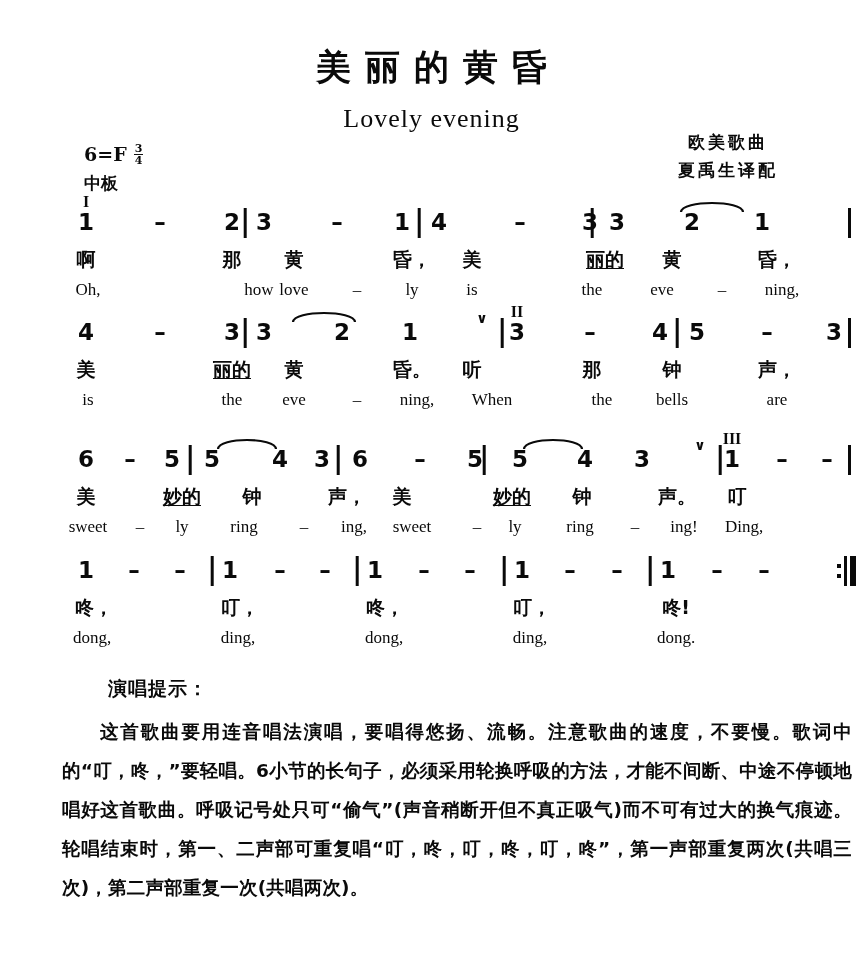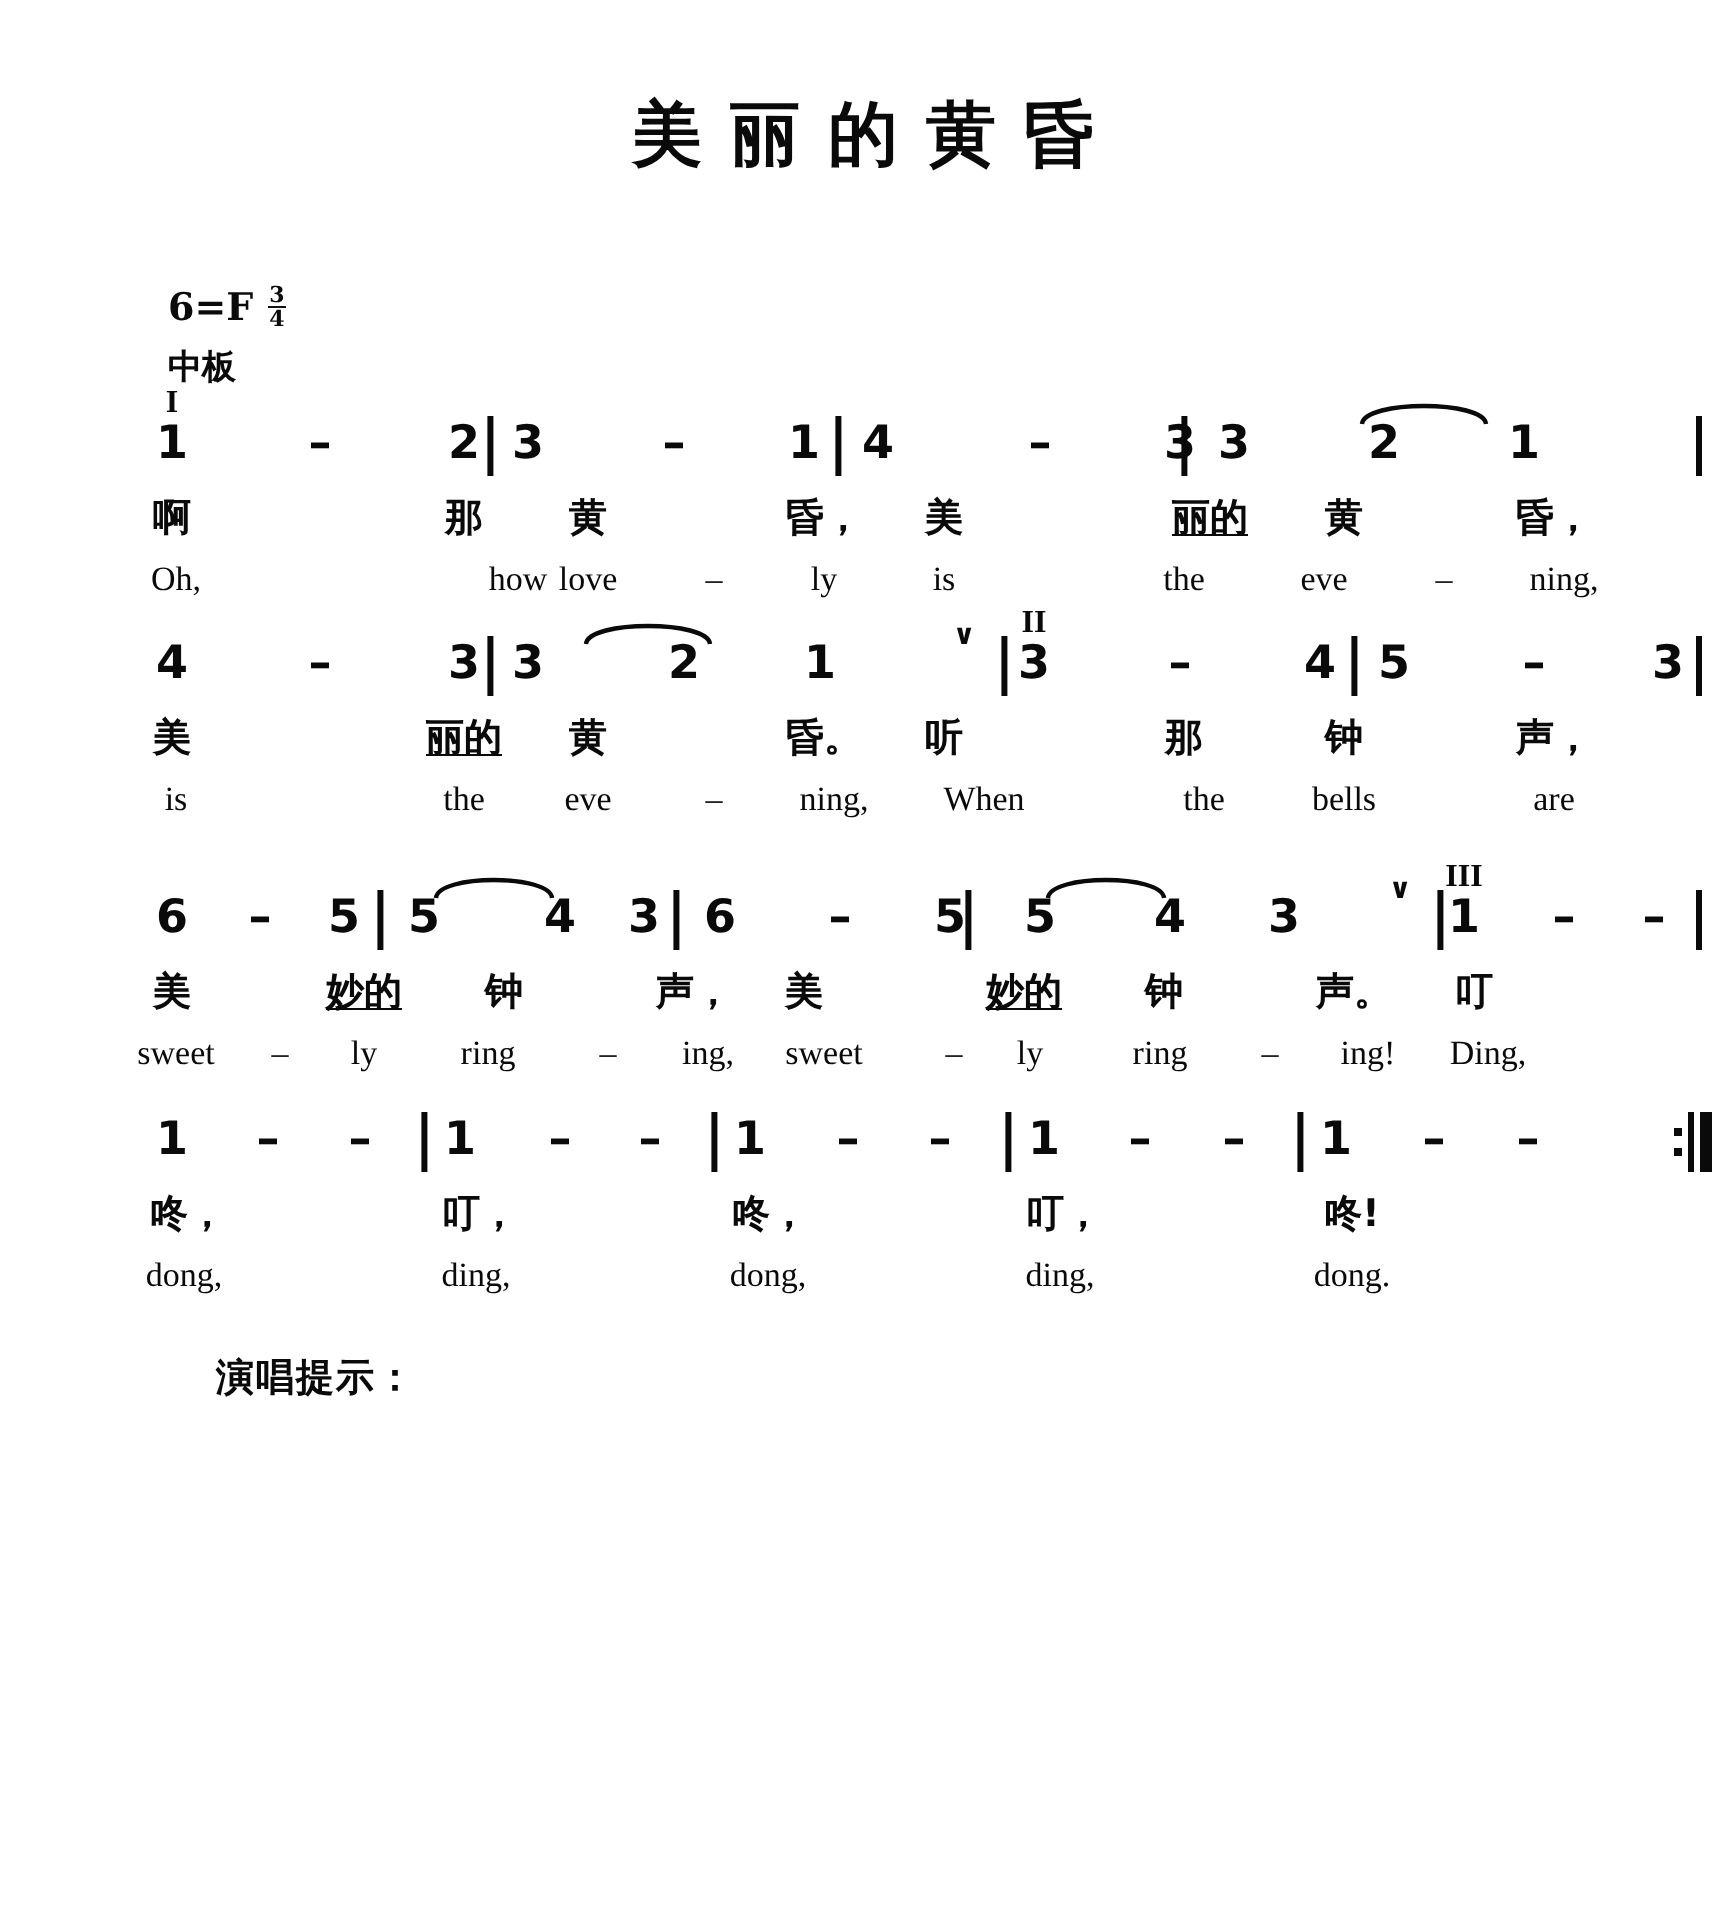--- a/index.html
+++ b/index.html
@@ -245,26 +245,31 @@
     text-indent: 38px;
     letter-spacing: 0.2px;
   }
 </style>
 </head>
 <body>
 
 <div class="page">
 
   <div class="title-cn">美丽的黄昏</div>
+  <div class="title-en">Lovely  evening</div>
 
   <div class="keybox">
     <span>6=F</span><span class="meter"><span class="num">3</span><span class="den">4</span></span>
   </div>
   <div class="tempo-cn">中板</div>
 
+  <div class="attrib">
+    <div>欧美歌曲</div>
+    <div>夏禹生译配</div>
+  </div>
 
   <div id="score-root">
       <div class="system" style="top: 200px;">
         <div class="notes-row">
           <div class="slur" style="left: 640px;">
             <svg width="66" height="16" viewBox="0 0 66 16">
               <path d="M2,15 C3,3 63,3 64,15" fill="none" stroke="#0a0a0a" stroke-width="2.2"></path>
             </svg>
           </div>
           <div class="barline" style="left: 173px;"></div>
@@ -463,14 +468,15 @@
           <span class="lyr" style="left: 20px;">dong,</span>
           <span class="lyr" style="left: 166px;">ding,</span>
           <span class="lyr" style="left: 312px;">dong,</span>
           <span class="lyr" style="left: 458px;">ding,</span>
           <span class="lyr" style="left: 604px;">dong.</span>
         </div>
       </div>
     </div>
 
   <div class="notes-heading">演唱提示：</div>
+  <div class="prose">这首歌曲要用连音唱法演唱，要唱得悠扬、流畅。注意歌曲的速度，不要慢。歌词中的“叮，咚，”要轻唱。6小节的长句子，必须采用轮换呼吸的方法，才能不间断、中途不停顿地唱好这首歌曲。呼吸记号处只可“偷气”(声音稍断开但不真正吸气)而不可有过大的换气痕迹。轮唱结束时，第一、二声部可重复唱“叮，咚，叮，咚，叮，咚”，第一声部重复两次(共唱三次)，第二声部重复一次(共唱两次)。</div>
 
 </div>
 
 </body></html>

